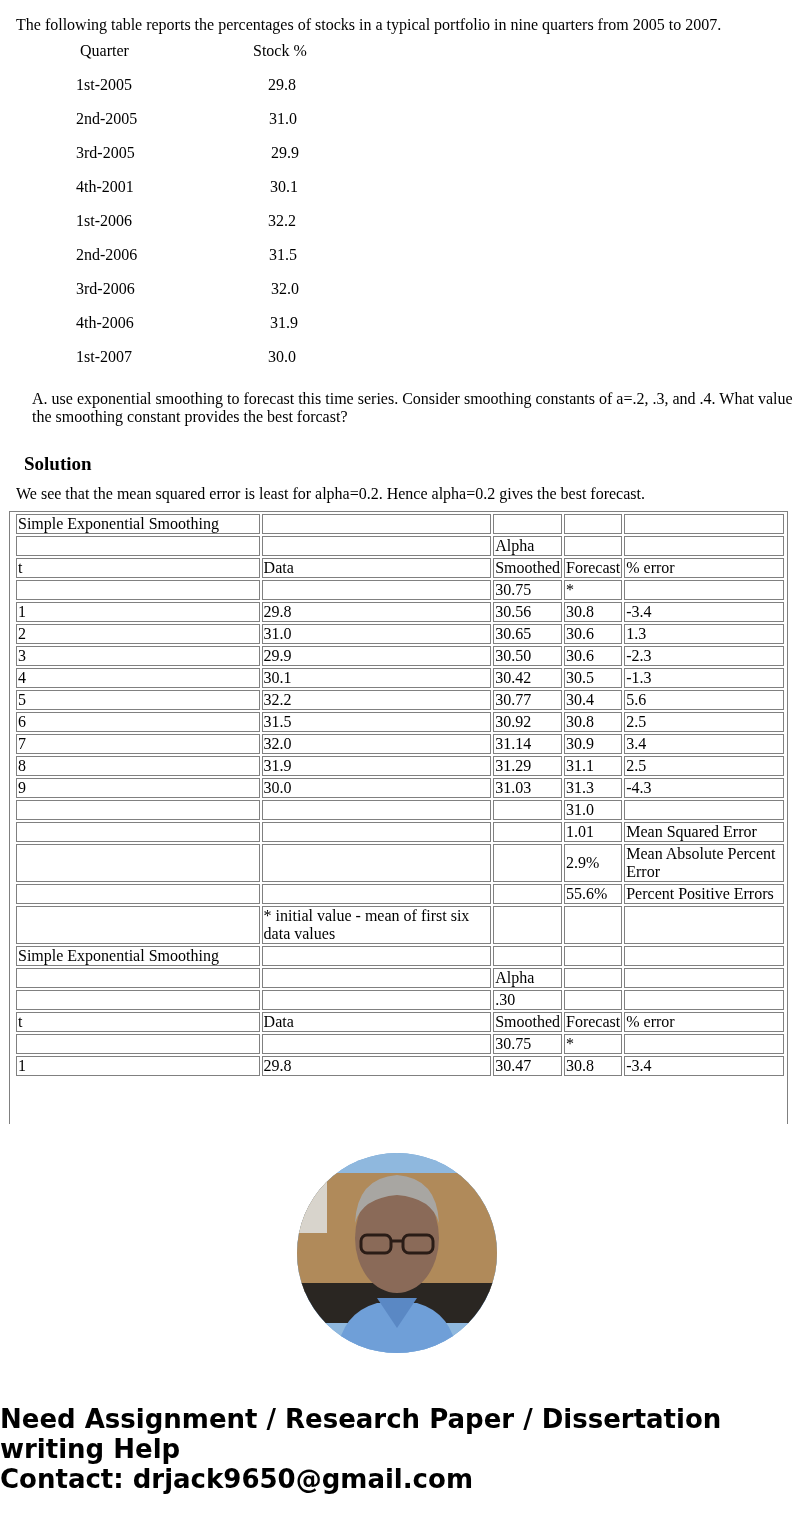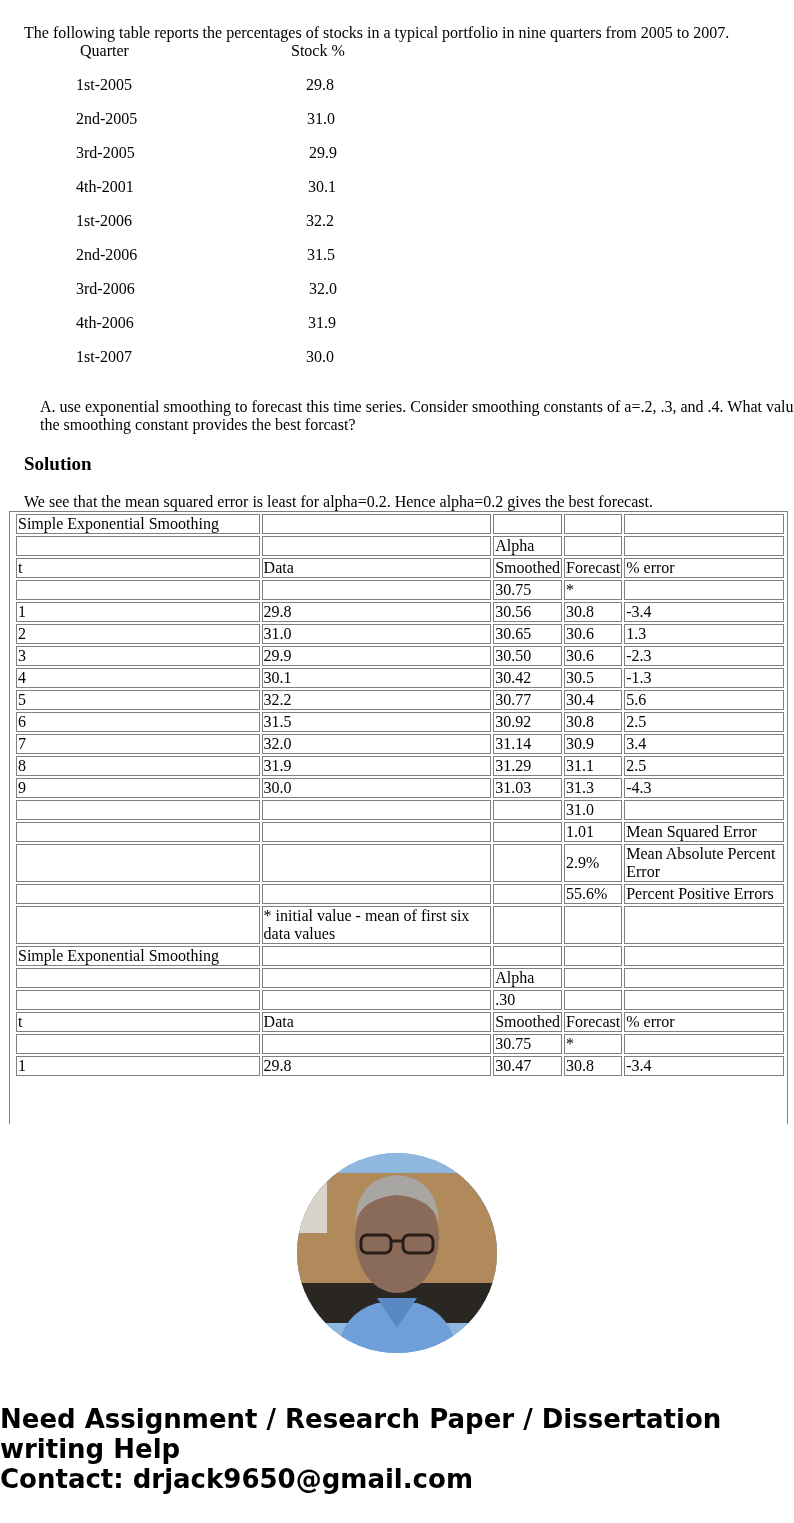--- a/index.html
+++ b/index.html
@@ -1,24 +1,24 @@
 <!DOCTYPE html>
 <html><head>
 <meta charset="utf-8">
 <style>
   html, body { margin:0; padding:0; background:#fff; }
   body { width:794px; height:1523px; position:relative; overflow:hidden;
          font-family:"Liberation Serif", serif; font-size:16px; color:#000; }
   .content { position:absolute; left:8px; top:0; width:778px; }
-  p { margin:16px; }
+  p { margin:8px; }
   .intro { position:absolute; top:8px; left:0; line-height:18px; }
   .qtable { position:absolute; left:0; top:34px; }
   .qrow { position:absolute; left:0; height:34px; width:400px; }
   .qrow .q { position:absolute; left:68px; top:8px; }
-  .qrow .v { position:absolute; top:8px;margin-left:38px; }
+  .qrow .v { position:absolute; top:8px; }
   .question { position:absolute; top:382px; left:16px; width:782px; line-height:18px; }
   .sol-h { position:absolute; top:437px; left:0; font-weight:bold; font-size:19px; margin:16px; }
   .sol-text { position:absolute; top:477px; left:0; }
   .tablewrap { position:absolute; left:1px; top:511px; width:777px; height:612px; overflow:hidden;
                border:1px solid #808080; border-bottom:none; }
   table.ses { border-collapse:separate; border-spacing:2px; width:772px; margin-left:4px; }
   table.ses td { border:1px solid #808080; padding:0 1px; height:18px; line-height:18px;
                  vertical-align:middle; font-size:16px; font-family:"Liberation Serif", serif; }
   table.ses td.tall { height:36px; }
   .c1 { width:240px; } .c2 { width:226px; } .c3 { width:64px; } .c4 { width:52px; } .c5 { width:156px; }

